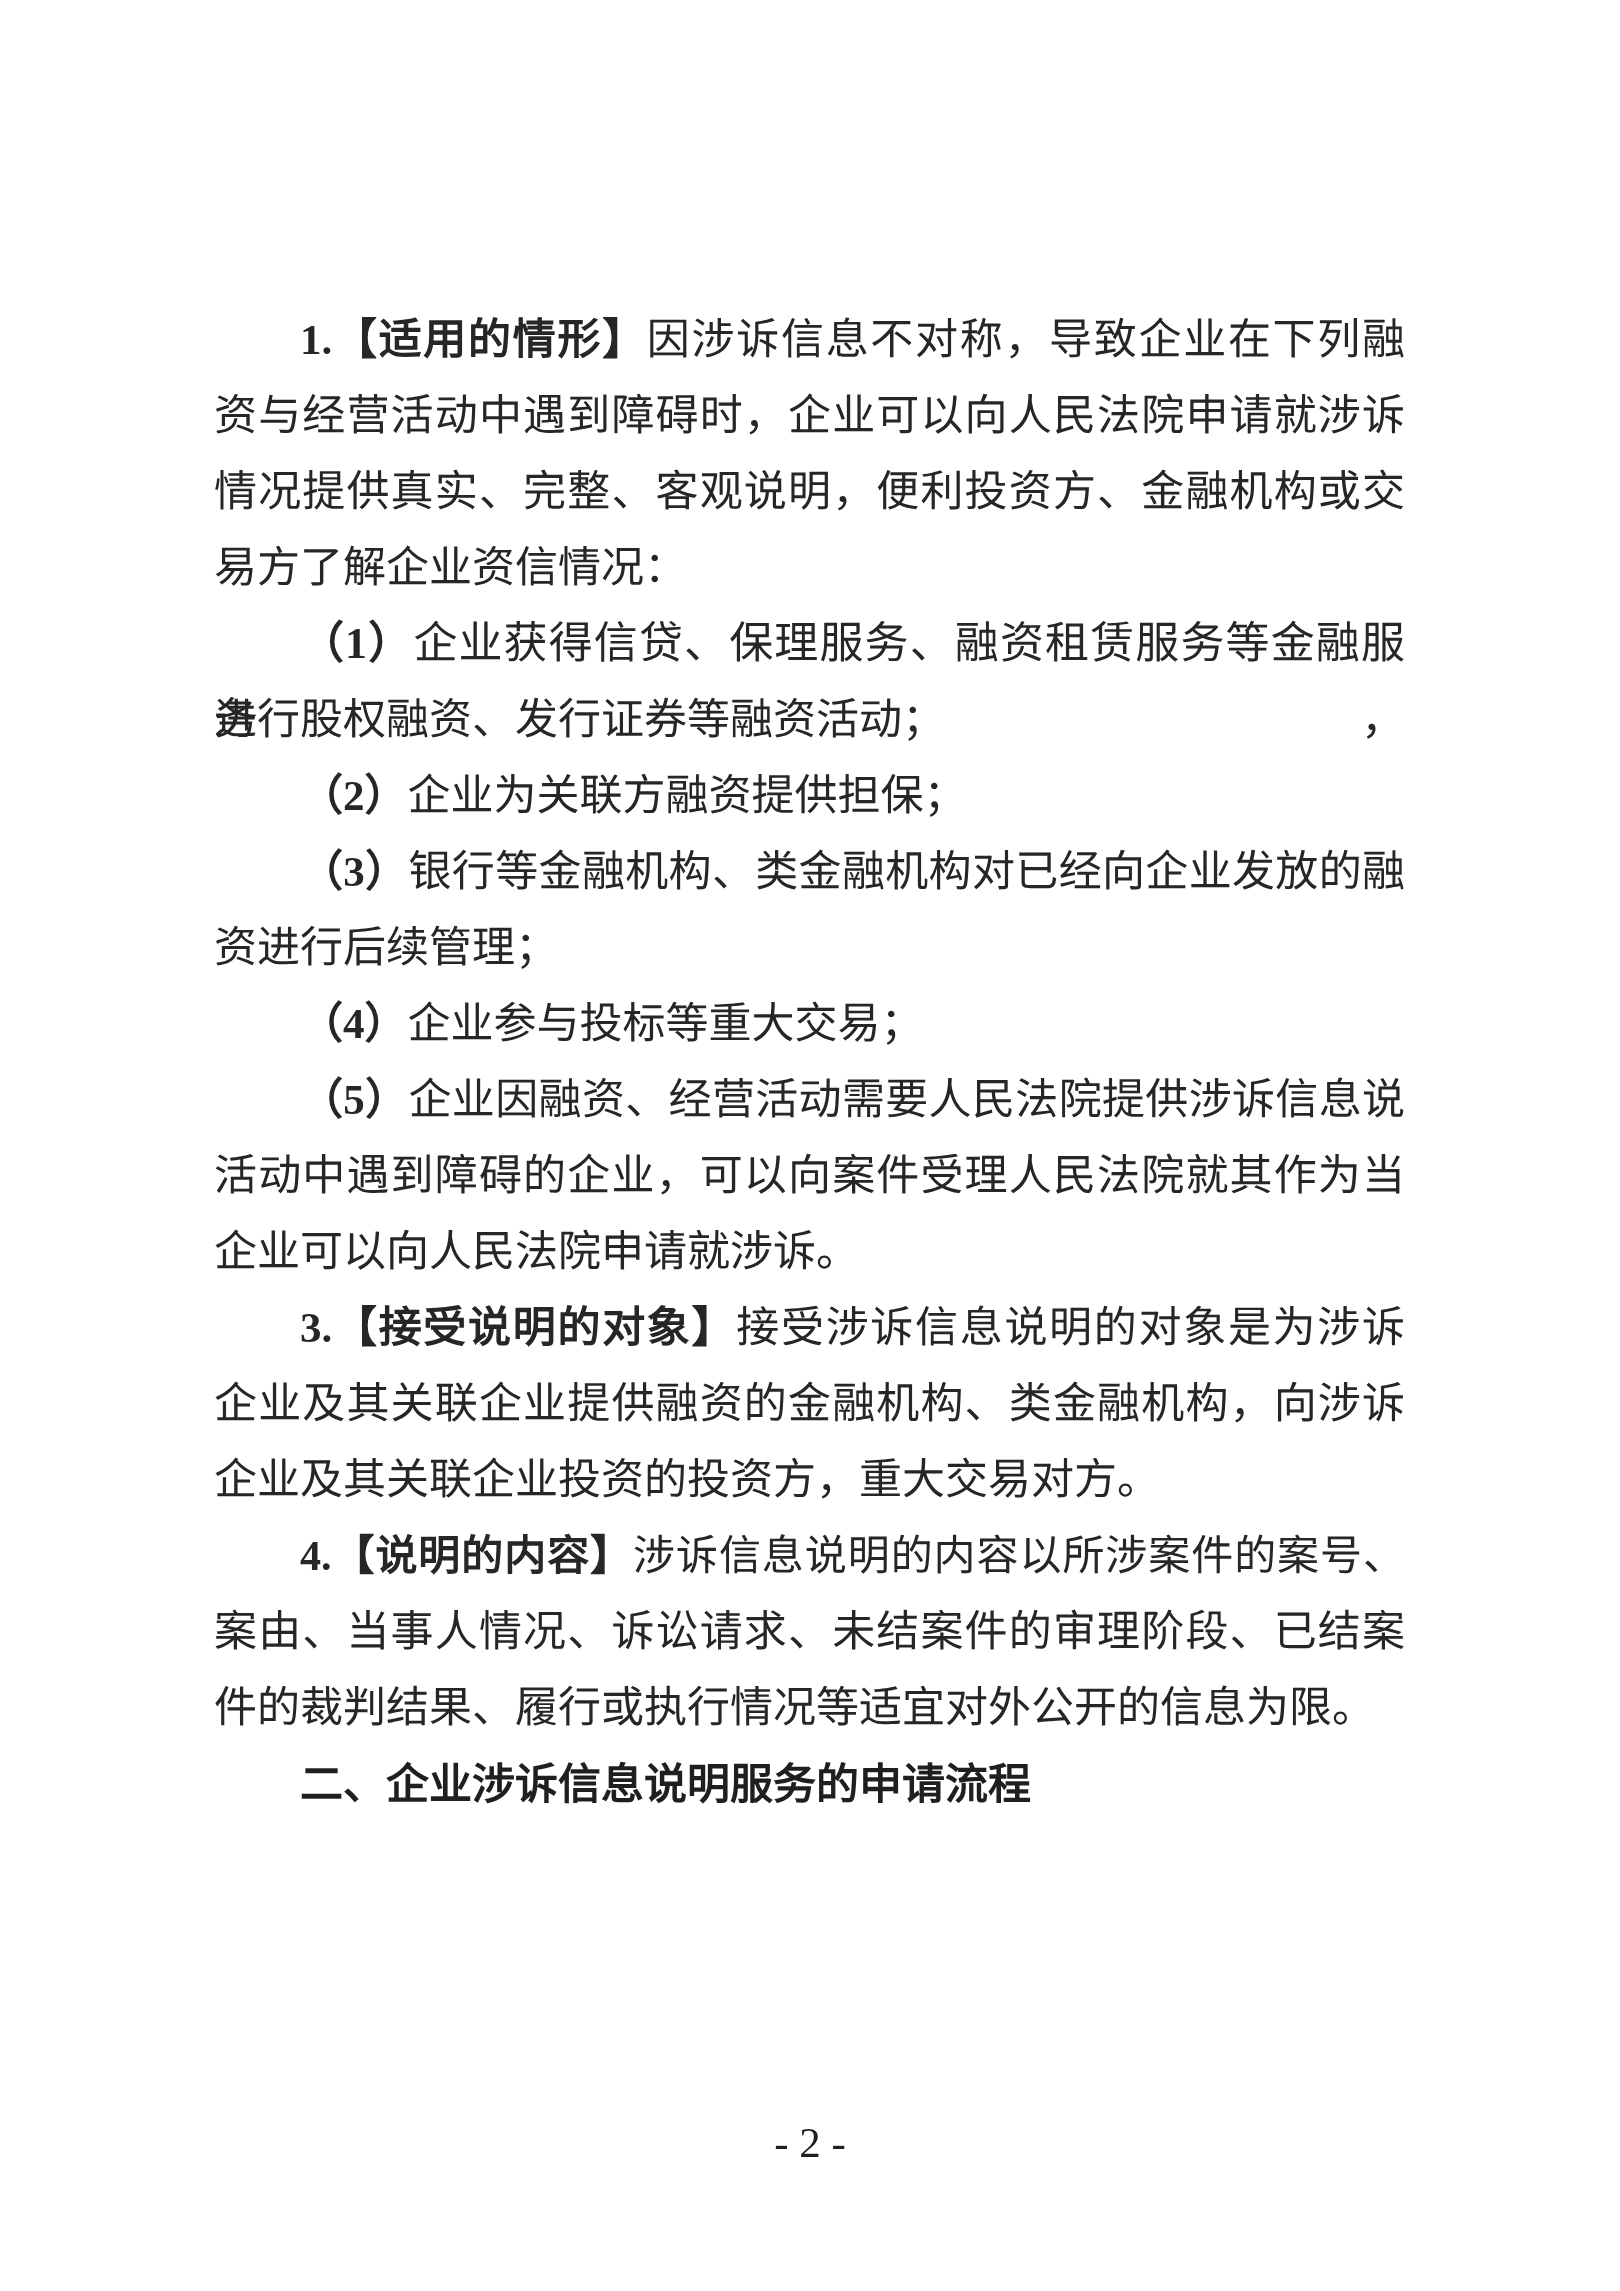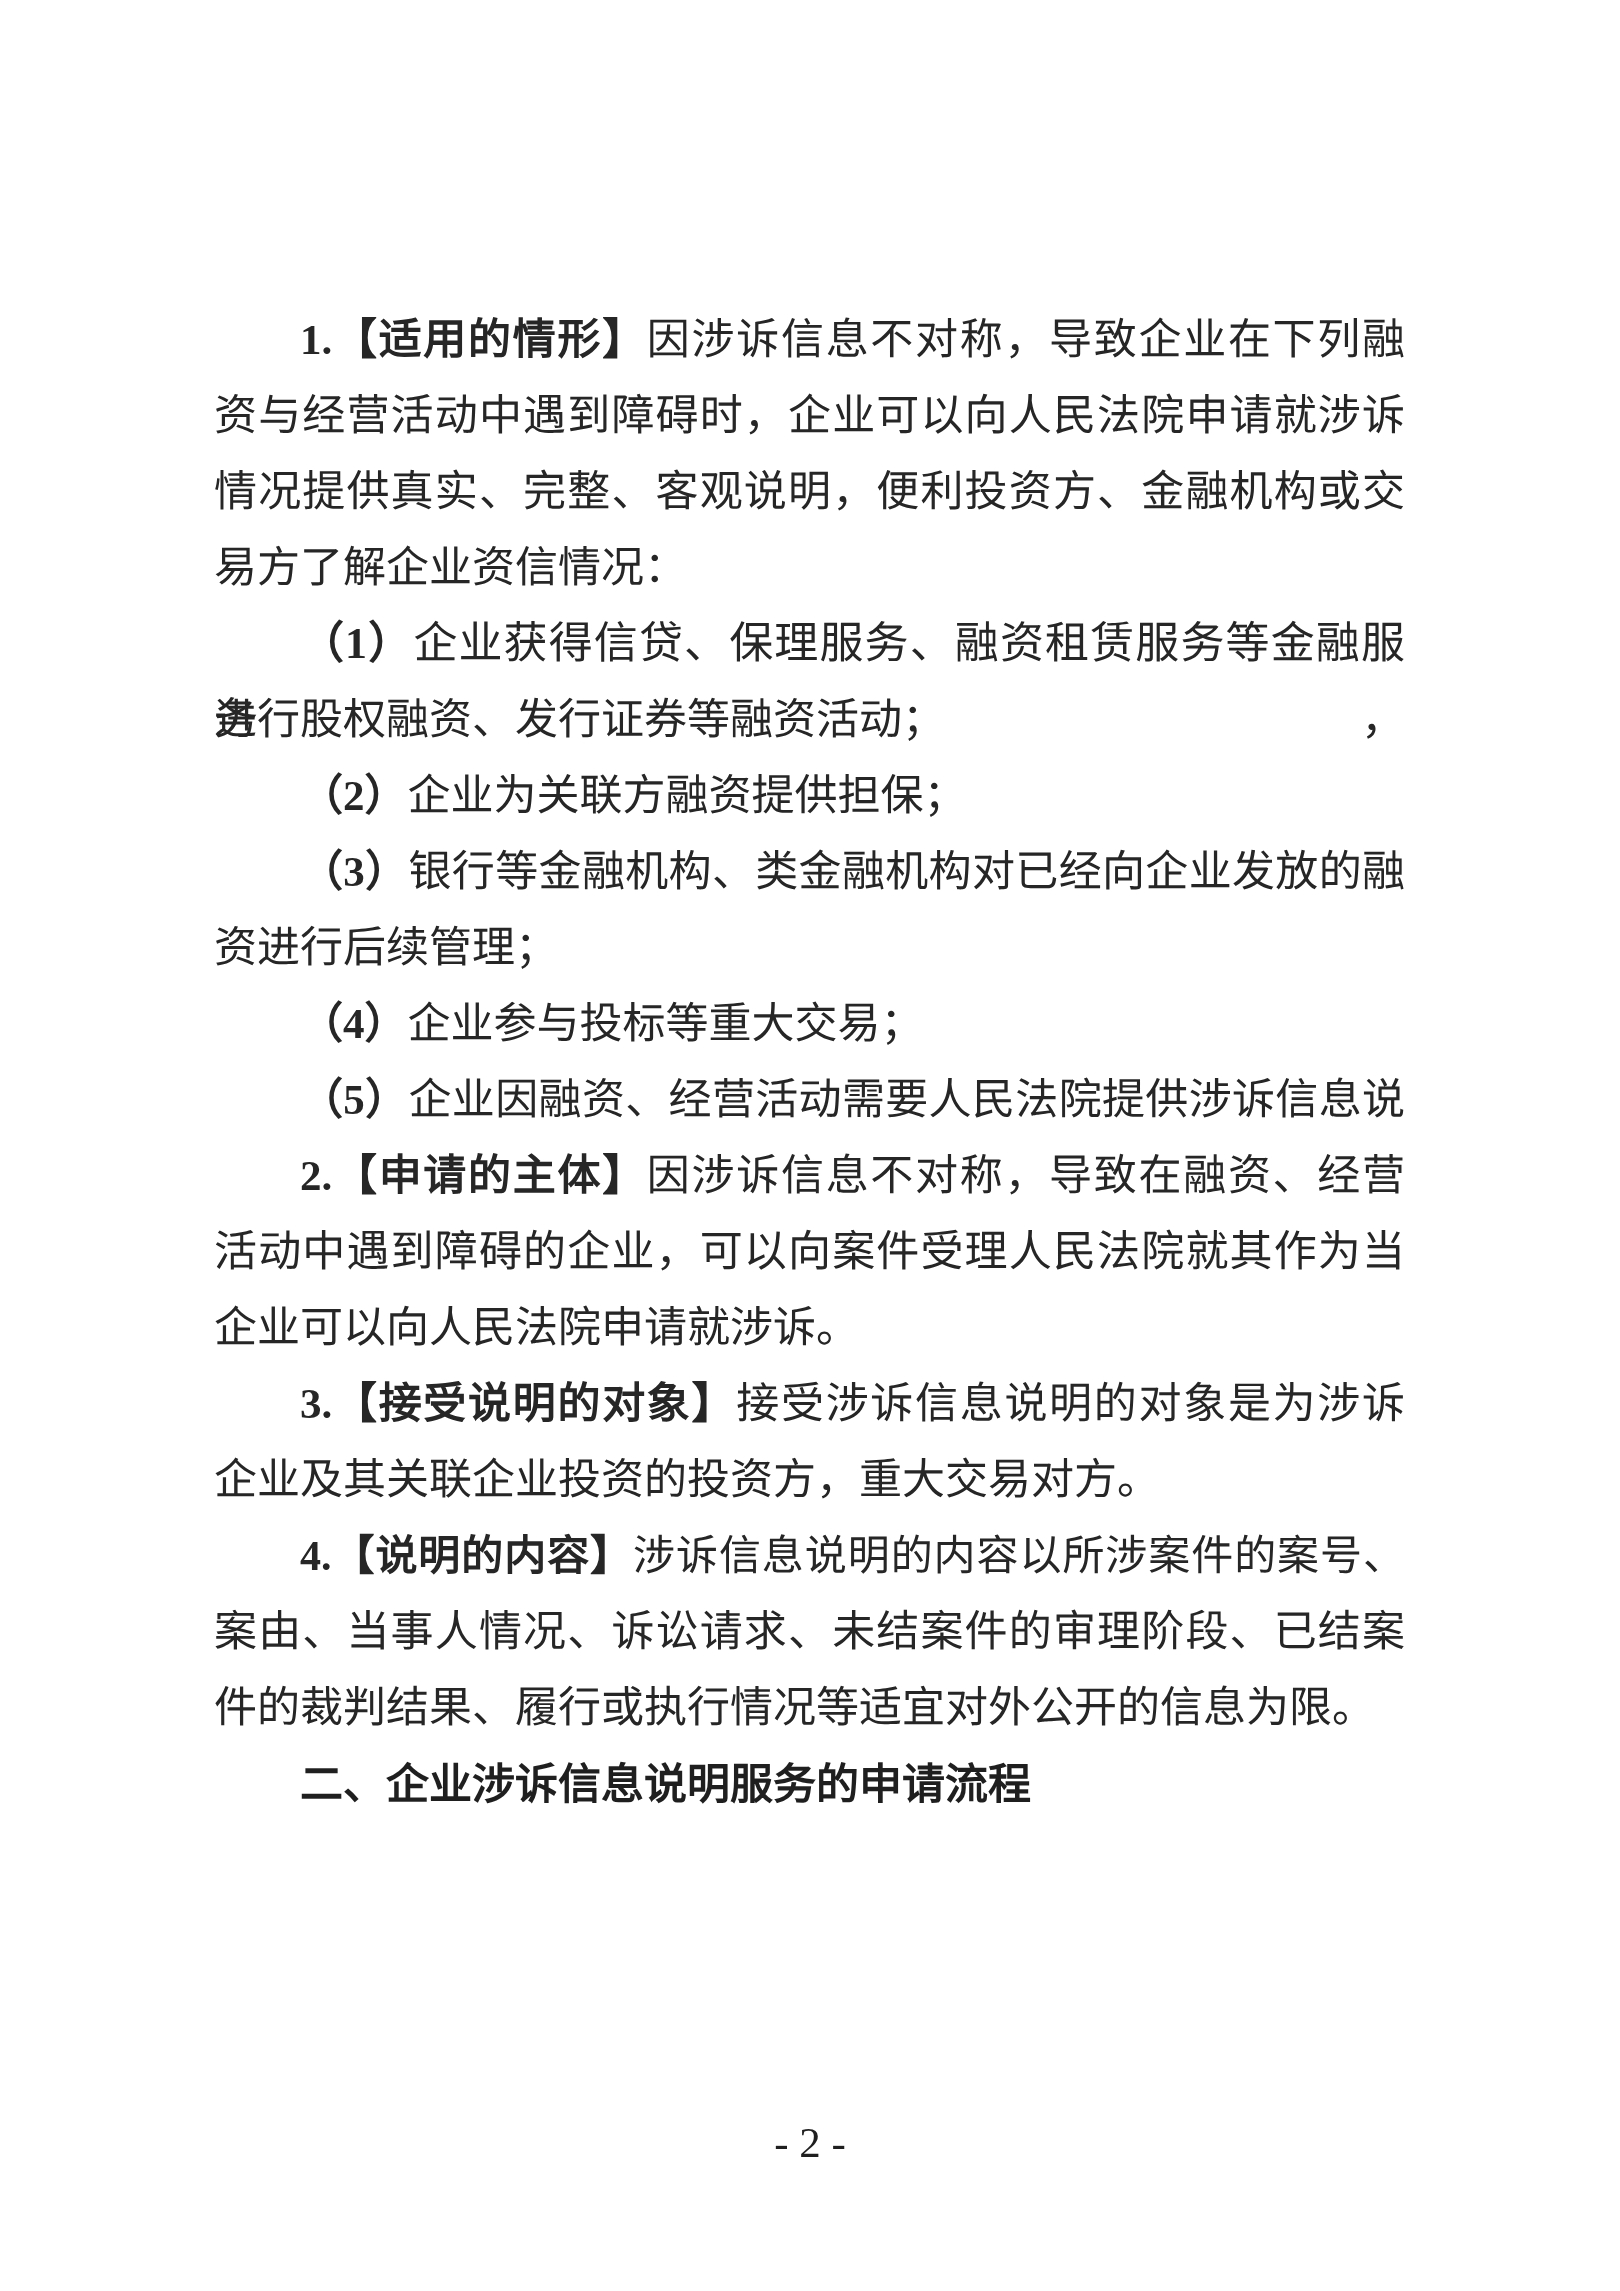--- a/index.html
+++ b/index.html
@@ -71,25 +71,25 @@
 
     <div class="ln ind"><span class="b">（2）</span><span>企业为关联方融资提供担保；</span></div>
 
     <div class="ln fill ind"><span class="b">（3）</span><span>银行等金融机构、类金融机构对已经向企业发放的融</span></div>
     <div class="ln"><span>资进行后续管理；</span></div>
 
     <div class="ln ind"><span class="b">（4）</span><span>企业参与投标等重大交易；</span></div>
 
     <div class="ln fill ind"><span class="b">（5）</span><span>企业因融资、经营活动需要人民法院提供涉诉信息说</span></div>
 
-    <div class="ln fill ind"><span class="b">2.【申请的主体】</span><span>因涉诉信息不对称，导致在融资、经营</span></div>
     <div class="ln fill"><span>活动中遇到障碍的企业，可以向案件受理人民法院就其作为当</span></div>
     <div class="ln"><span>企业可以向人民法院申请就涉诉。</span></div>
 
     <div class="ln fill ind"><span class="b">3.【接受说明的对象】</span><span>接受涉诉信息说明的对象是为涉诉</span></div>
+    <div class="ln fill"><span>企业及其关联企业提供融资的金融机构、类金融机构，向涉诉</span></div>
     <div class="ln"><span>企业及其关联企业投资的投资方，重大交易对方。</span></div>
 
     <div class="ln fill ind tight-b"><span class="b">4.【说明的内容】</span><span>涉诉信息说明的内容以所涉案件的案号、</span></div>
     <div class="ln fill"><span>案由、当事人情况、诉讼请求、未结案件的审理阶段、已结案</span></div>
     <div class="ln"><span>件的裁判结果、履行或执行情况等适宜对外公开的信息为限。</span></div>
 
     <div class="ln heading ind"><span>二、企业涉诉信息说明服务的申请流程</span></div>
 
   </div>
 

